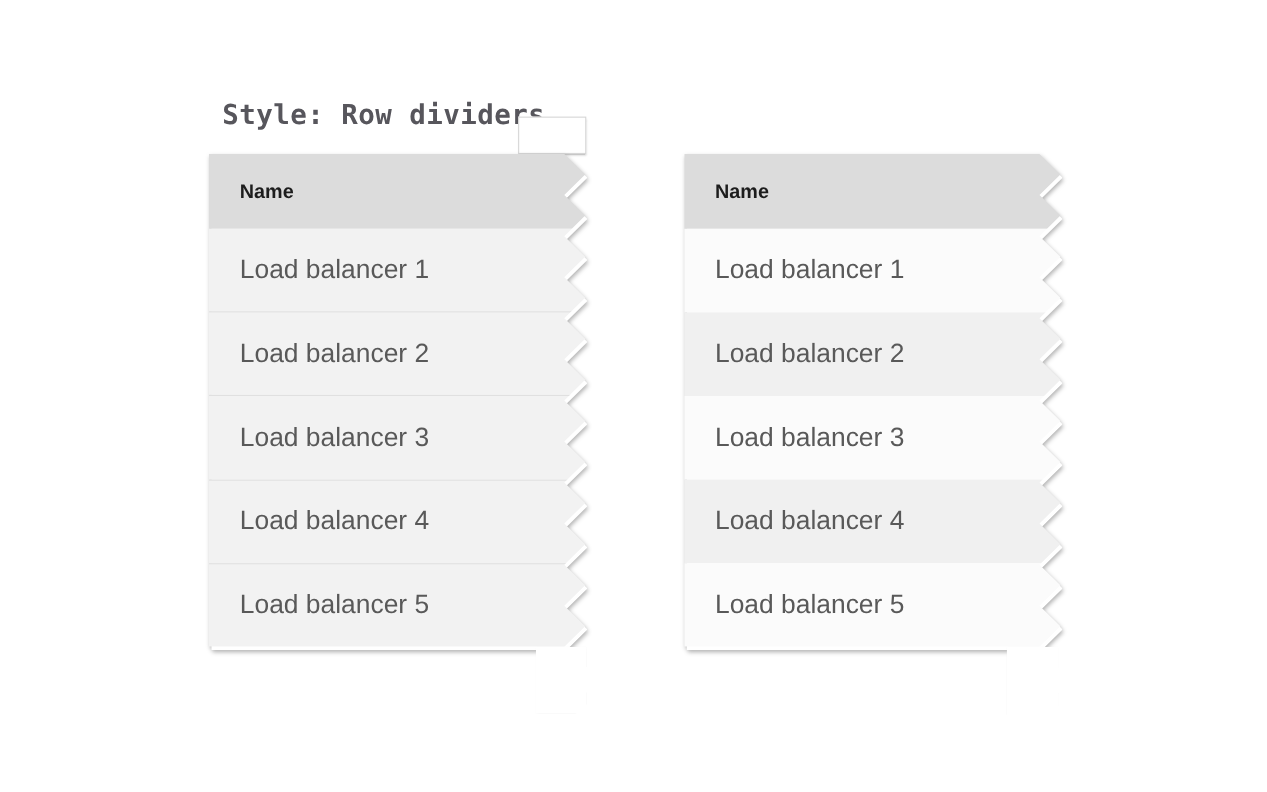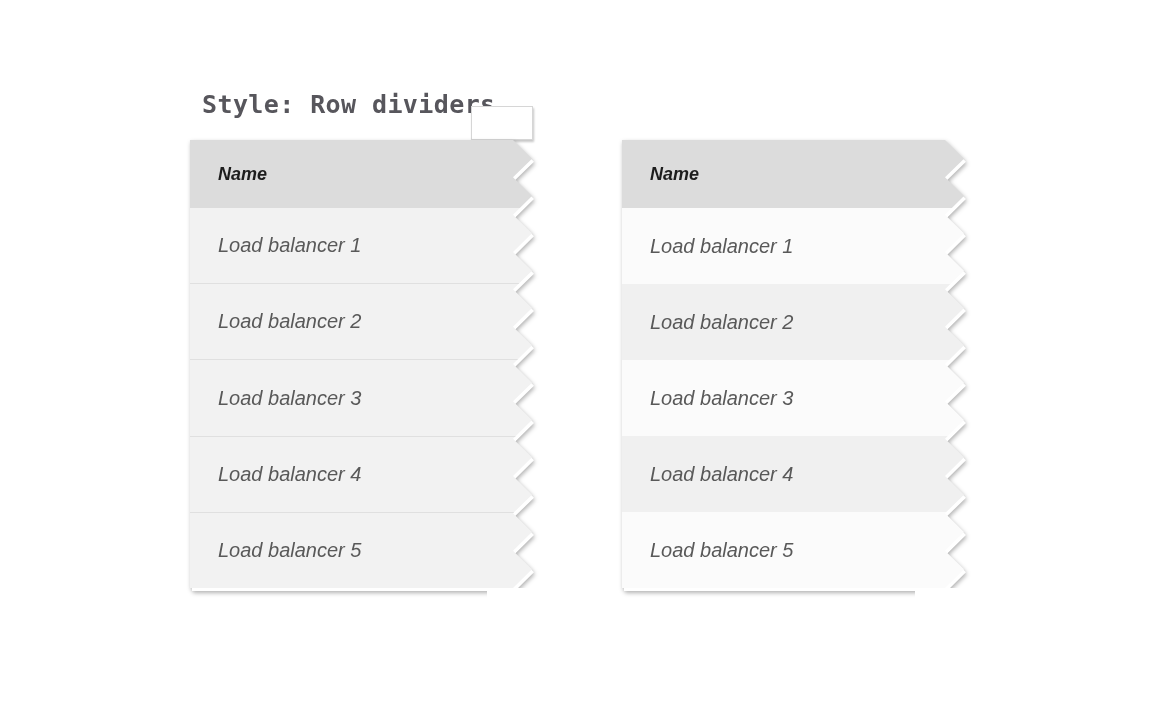--- a/index.html
+++ b/index.html
@@ -37,21 +37,20 @@
   }
 
   
   .torn-stack {
     position: absolute;
     top: 50px;
     left: 0;
     width: 342px;
     height: 448px;
     filter: drop-shadow(1px 2px 2px rgba(0,0,0,0.30));
-    font-style: italic;
     --zig: polygon(
       0 0,
       calc(100% - 19px) 0,
       100% 4.17%,  calc(100% - 19px) 8.33%,
       100% 12.5%,  calc(100% - 19px) 16.67%,
       100% 20.83%, calc(100% - 19px) 25%,
       100% 29.17%, calc(100% - 19px) 33.33%,
       100% 37.5%,  calc(100% - 19px) 41.67%,
       100% 45.83%, calc(100% - 19px) 50%,
       100% 54.17%, calc(100% - 19px) 58.33%,
@@ -98,21 +97,21 @@
   }
 
   .tr {
     flex: 1;
     display: flex;
     align-items: center;
     padding-left: 28px;
     box-sizing: border-box;
   }
   .td {
-    font-size: 20px;
+    font-size: 24px;
     color: var(--row-text, #595959);
   }
 
   
   .fig-dividers .tr { background: var(--divider-row-bg, #f2f2f2); }
   .fig-dividers .tr + .tr { border-top: 1px solid var(--divider-line, #e0e0e0); }
 
   
   .fig-zebra .tr:nth-child(2n)   { background: var(--zebra-light, #fbfbfb); }
   .fig-zebra .tr:nth-child(2n+1) { background: var(--zebra-dark, #f0f0f0); }

